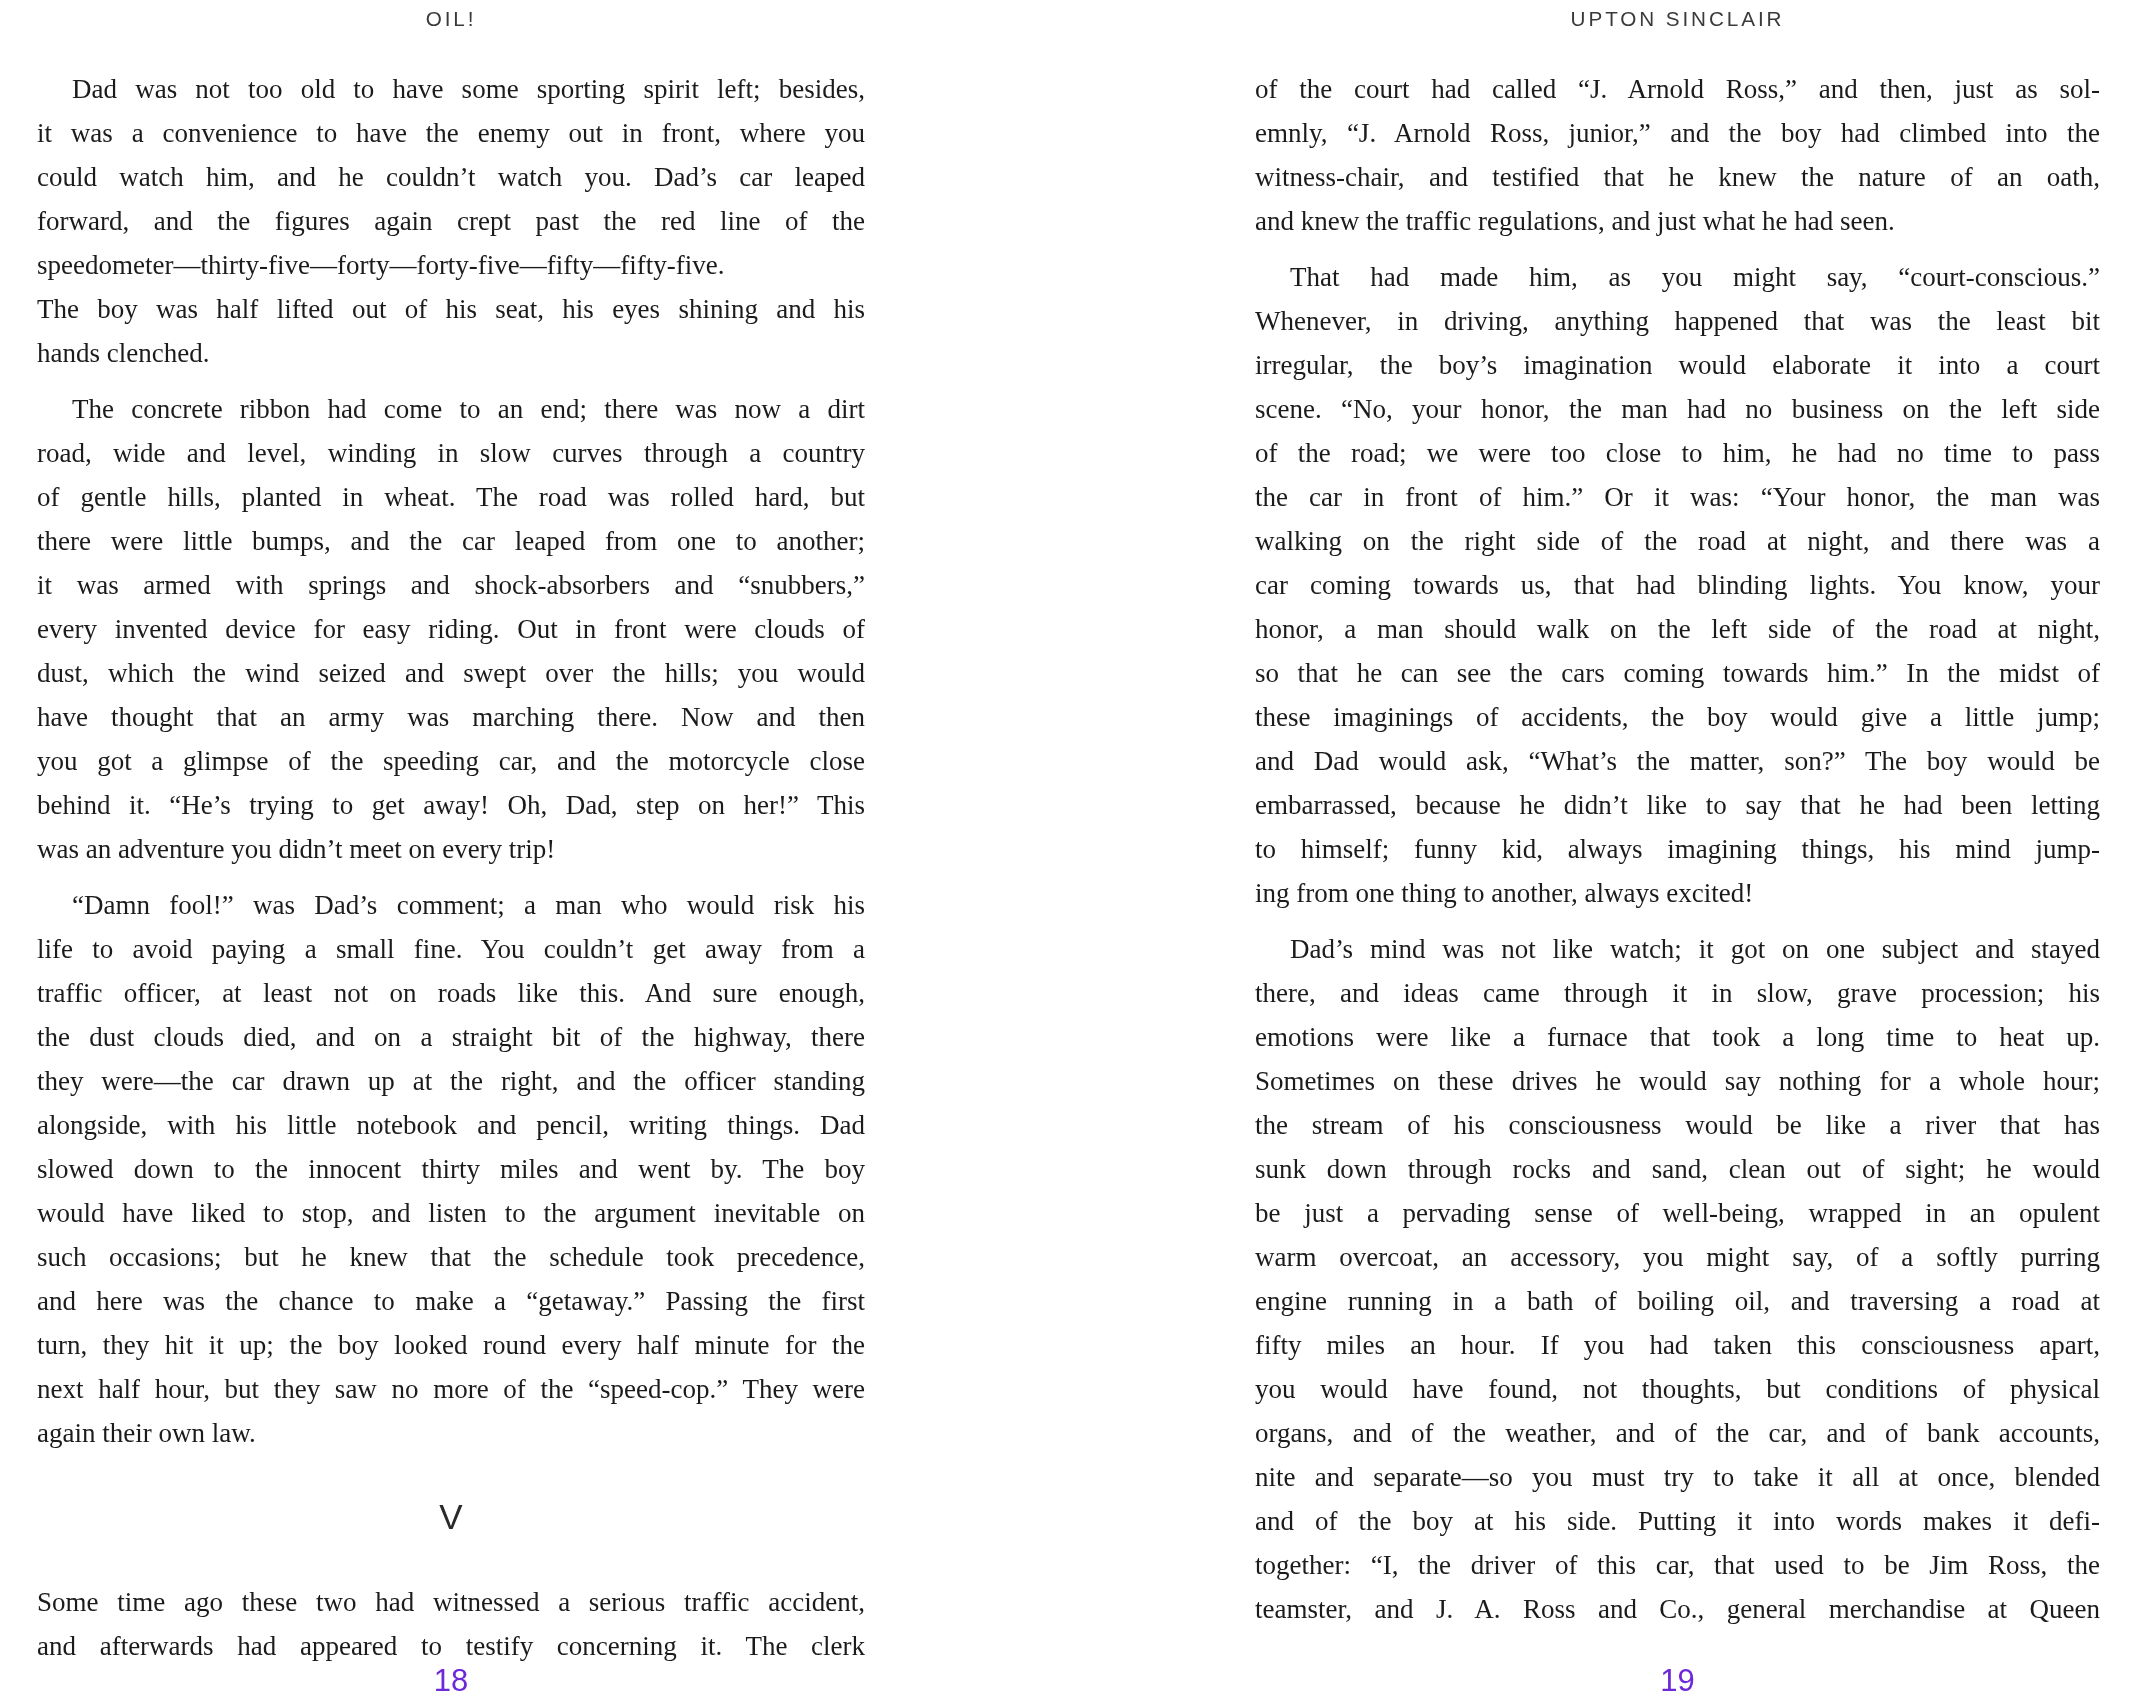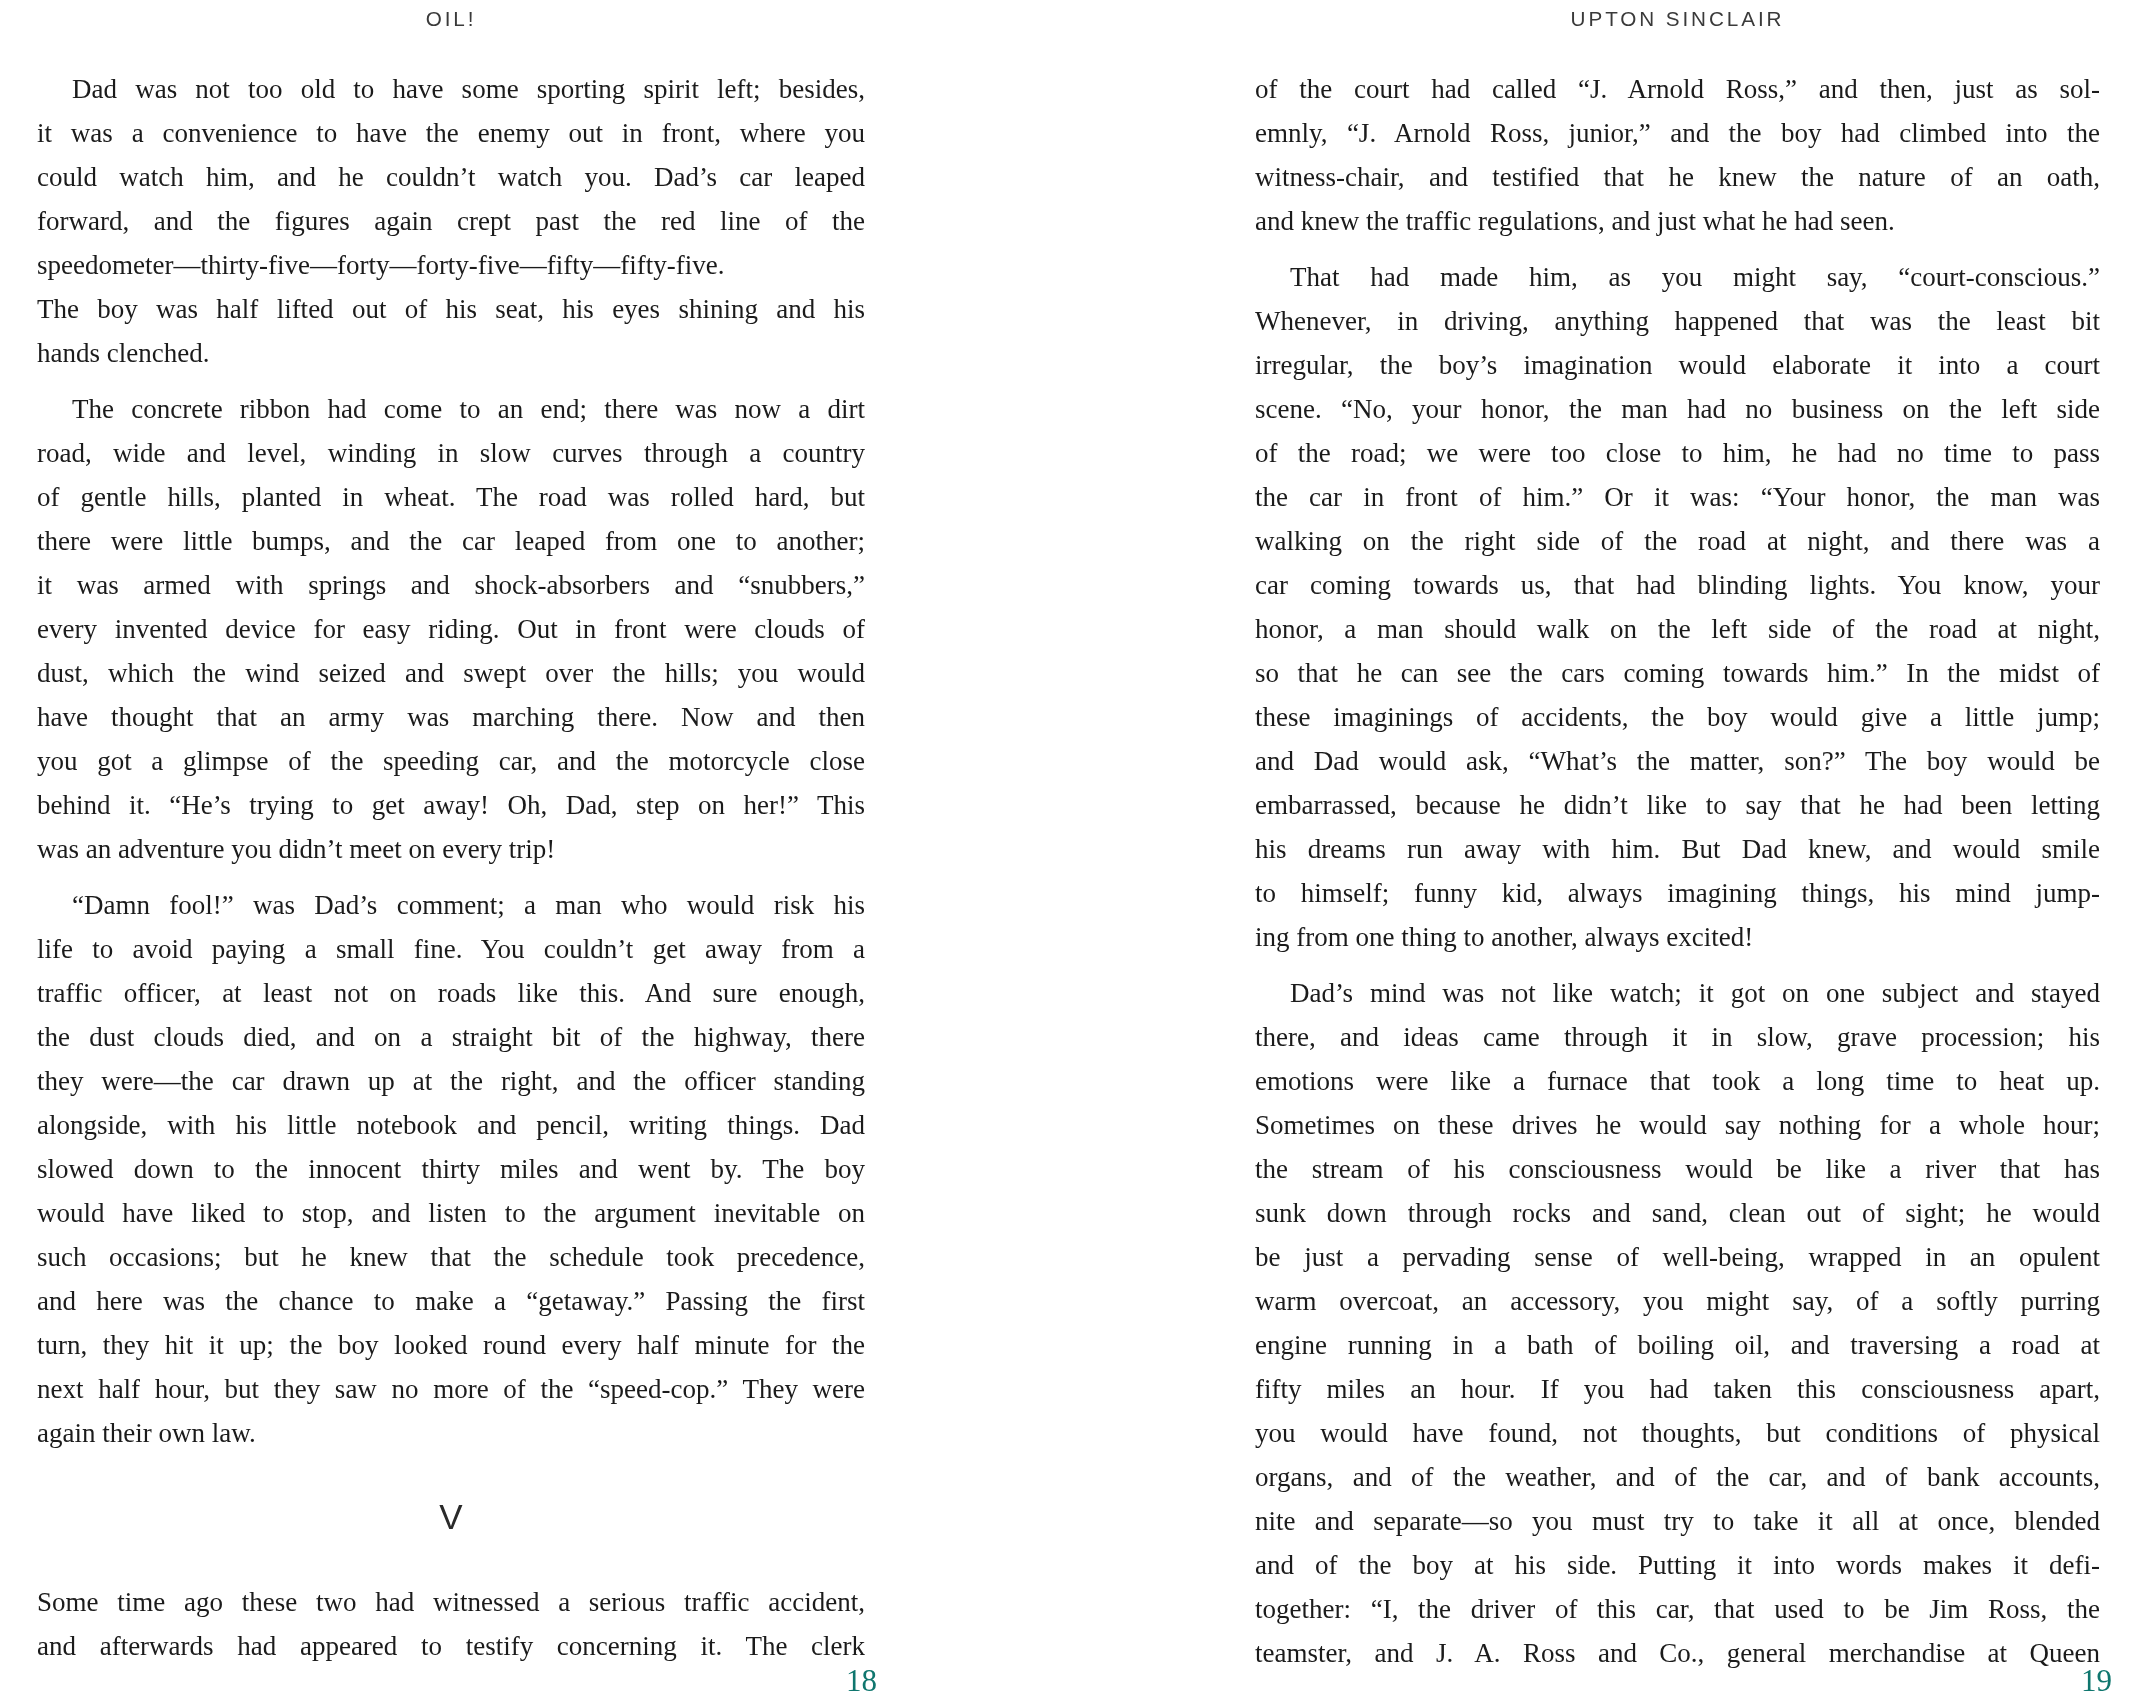--- a/index.html
+++ b/index.html
@@ -63,25 +63,25 @@
     text-align: center;
     margin-top: 40px;
     margin-bottom: 41px;
   }
 
   .page-number {
     position: absolute;
     top: 1663px;
     left: 0;
     right: 0;
-    text-align: right;
-    font-family: Liberation Serif, serif;
+    text-align: center;
+    font-family: Liberation Sans, sans-serif;
     font-size: 31px;
     line-height: 36px;
-    color: #0f766e;
+    color: #6d28d9;
   }
 </style>
 </head>
 <body>
 
 <div class="spread">
 
   <section class="page left">
     <div class="running-header">OIL!</div>
     <div class="body-text">
@@ -147,21 +147,20 @@
           <div class="tline">scene. “No, your honor, the man had no business on the left side</div>
           <div class="tline">of the road; we were too close to him, he had no time to pass</div>
           <div class="tline">the car in front of him.” Or it was: “Your honor, the man was</div>
           <div class="tline">walking on the right side of the road at night, and there was a</div>
           <div class="tline">car coming towards us, that had blinding lights. You know, your</div>
           <div class="tline">honor, a man should walk on the left side of the road at night,</div>
           <div class="tline">so that he can see the cars coming towards him.” In the midst of</div>
           <div class="tline">these imaginings of accidents, the boy would give a little jump;</div>
           <div class="tline">and Dad would ask, “What’s the matter, son?” The boy would be</div>
           <div class="tline">embarrassed, because he didn’t like to say that he had been letting</div>
-          <div class="tline">his dreams run away with him. But Dad knew, and would smile</div>
           <div class="tline">to himself; funny kid, always imagining things, his mind jump-</div>
           <div class="tline end">ing from one thing to another, always excited!</div>
         </div>
         <div class="para">
           <div class="tline indent">Dad’s mind was not like watch; it got on one subject and stayed</div>
           <div class="tline">there, and ideas came through it in slow, grave procession; his</div>
           <div class="tline">emotions were like a furnace that took a long time to heat up.</div>
           <div class="tline">Sometimes on these drives he would say nothing for a whole hour;</div>
           <div class="tline">the stream of his consciousness would be like a river that has</div>
           <div class="tline">sunk down through rocks and sand, clean out of sight; he would</div>

